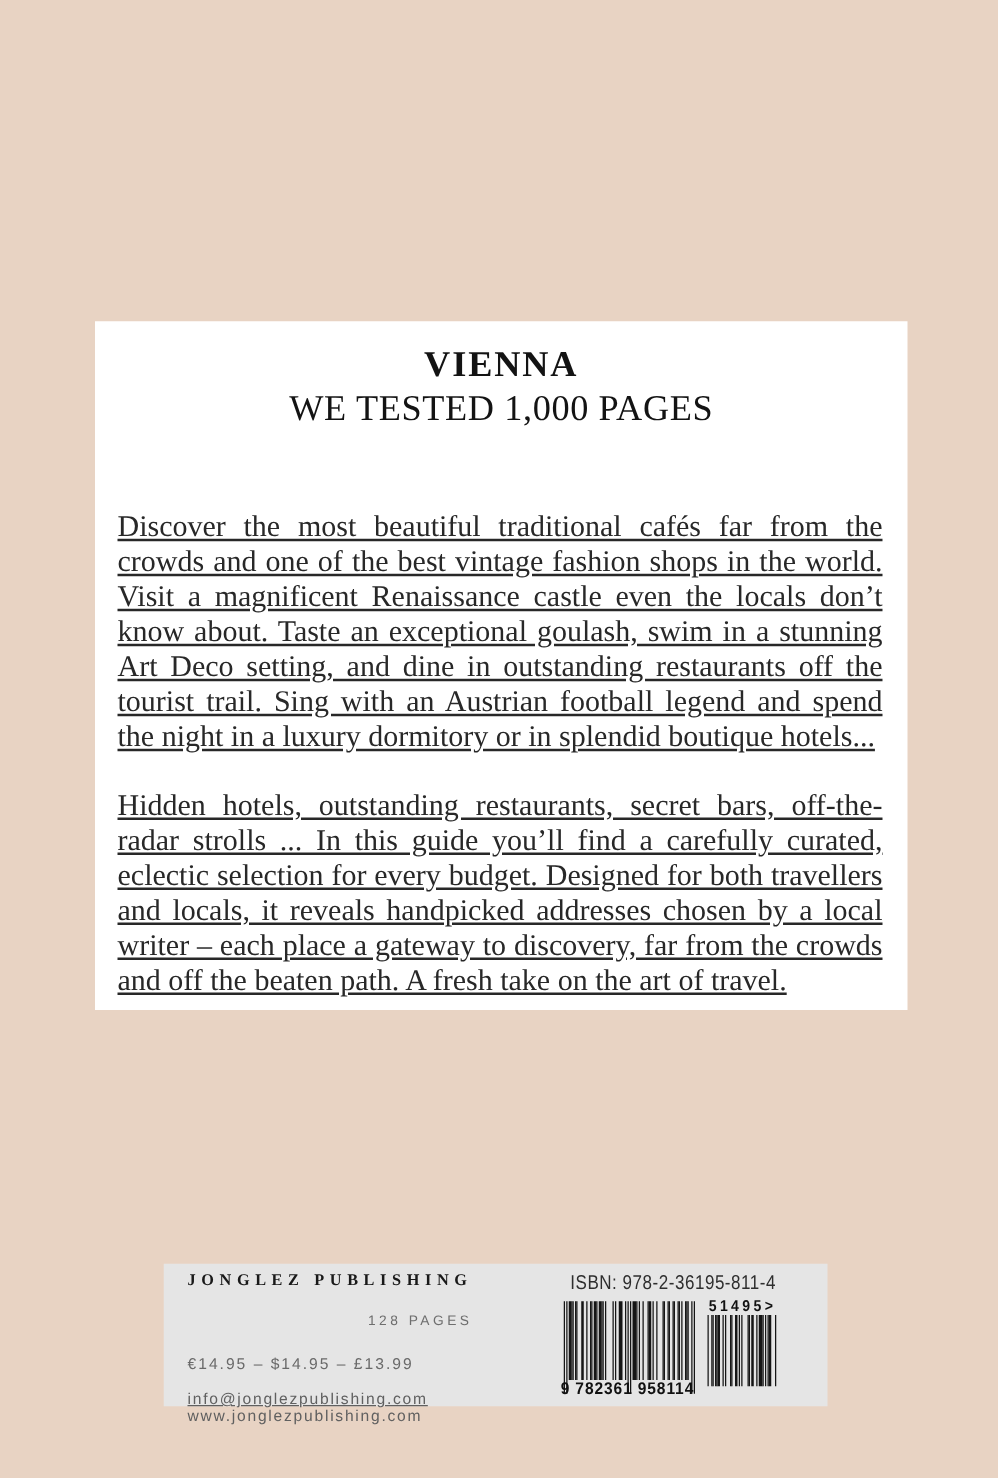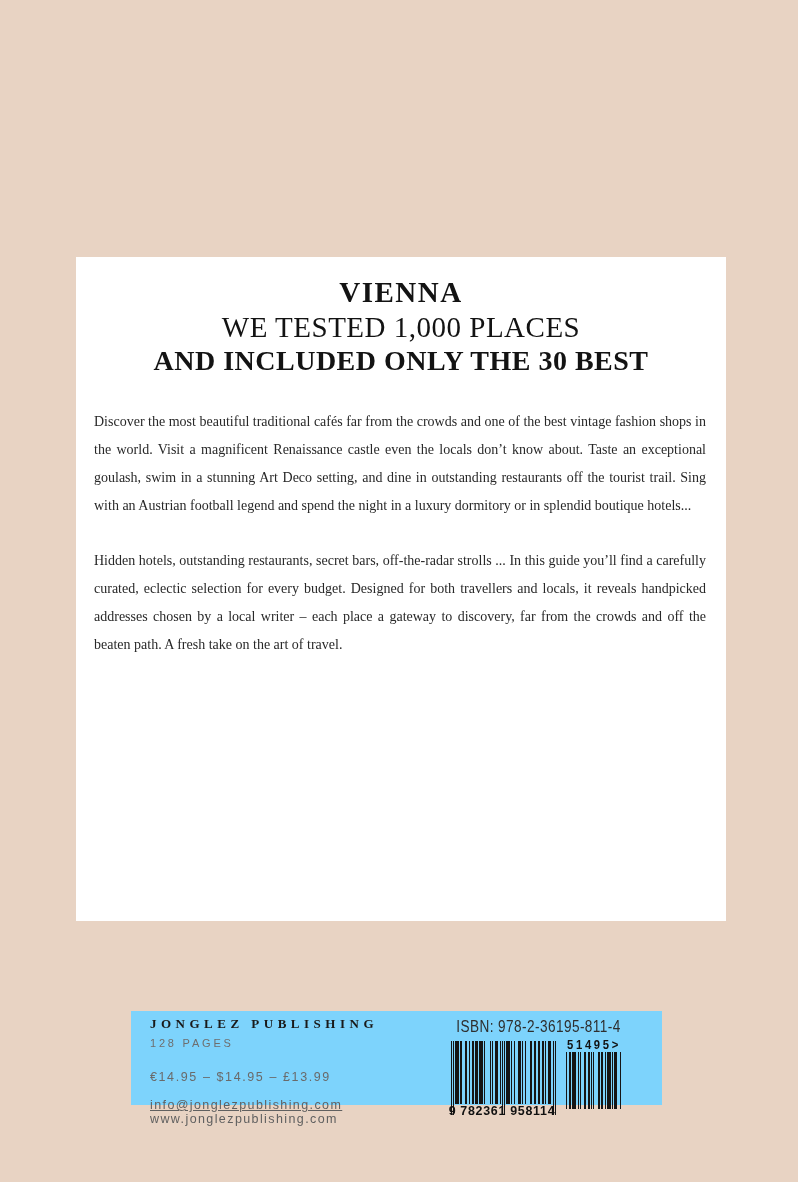--- a/index.html
+++ b/index.html
@@ -12,21 +12,21 @@
     overflow: hidden;
     font-family: "Liberation Serif", serif;
   }
 
   
   .blurb-panel {
     position: absolute;
     left: 76px;
     top: 257px;
     width: 650px;
-    height: 664px;
+    height: 551px;
     background: #ffffff;
   }
   .heading {
     position: absolute;
     left: 0;
     top: 17px;
     width: 100%;
     text-align: center;
     color: #131313;
   }
@@ -48,57 +48,59 @@
     font-size: 28px;
     font-weight: 700;
     line-height: 33px;
   }
   .body-copy {
     position: absolute;
     left: 18px;
     right: 20px;
     top: 151px;
     text-align: justify;
-    font-size: 14px;
+    font-size: 24px;
     line-height: 28px;
     color: #282828;
+    text-decoration: underline;
   }
   .body-copy p { margin: 0 0 27px 0; }
 
   
   .colophon-band {
     position: absolute;
     left: 131px;
     top: 1011px;
     width: 531px;
-    height: 94px;
-    background: #7dd3fc;
+    height: 114px;
+    background: #e5e5e5;
   }
   .publisher-block {
     position: absolute;
     left: 19px;
     top: 5px;
     font-family: "Liberation Sans", sans-serif;
   }
   .pub-name {
     font-family: "Liberation Serif", serif;
     font-weight: 700;
     font-size: 13px;
     letter-spacing: 4.5px;
     color: #191919;
     line-height: 15px;
     white-space: nowrap;
   }
   .pub-pages {
     font-size: 11px;
     letter-spacing: 2.8px;
     color: #6e6e6e;
-    margin-top: 6px;
+    margin-top: 20px;
     line-height: 13px;
     white-space: nowrap;
+    text-align: right;
   }
   .pub-prices {
     font-size: 12.5px;
     letter-spacing: 1.6px;
     color: #6a6a6a;
     margin-top: 20px;
     line-height: 14px;
     white-space: nowrap;
   }
   .pub-email {
@@ -188,22 +190,21 @@
   }
 </style>
 </head>
 <body>
 
 <main class="cover">
 
   <section class="blurb-panel">
     <header class="heading">
       <h1 class="title">VIENNA</h1>
-      <p class="tagline">WE TESTED 1,000 PLACES</p>
-      <p class="tagline bold">AND INCLUDED ONLY THE 30 BEST</p>
+      <p class="tagline">WE TESTED 1,000 PAGES</p>
     </header>
     <div class="body-copy">
       <p>Discover the most beautiful traditional cafés far from the crowds and one of the best vintage fashion shops in the world. Visit a magnificent Renaissance castle even the locals don’t know about. Taste an exceptional goulash, swim in a stunning Art Deco setting, and dine in outstanding restaurants off the tourist trail. Sing with an Austrian football legend and spend the night in a luxury dormitory or in splendid boutique hotels...</p>
       <p>Hidden hotels, outstanding restaurants, secret bars, off-the-radar strolls ... In this guide you’ll find a carefully curated, eclectic selection for every budget. Designed for both travellers and locals, it reveals handpicked addresses chosen by a local writer – each place a gateway to discovery, far from the crowds and off the beaten path. A fresh take on the art of travel.</p>
     </div>
   </section>
 
   <section class="colophon-band">
     <div class="publisher-block">
       <div class="pub-name">JONGLEZ PUBLISHING</div>

